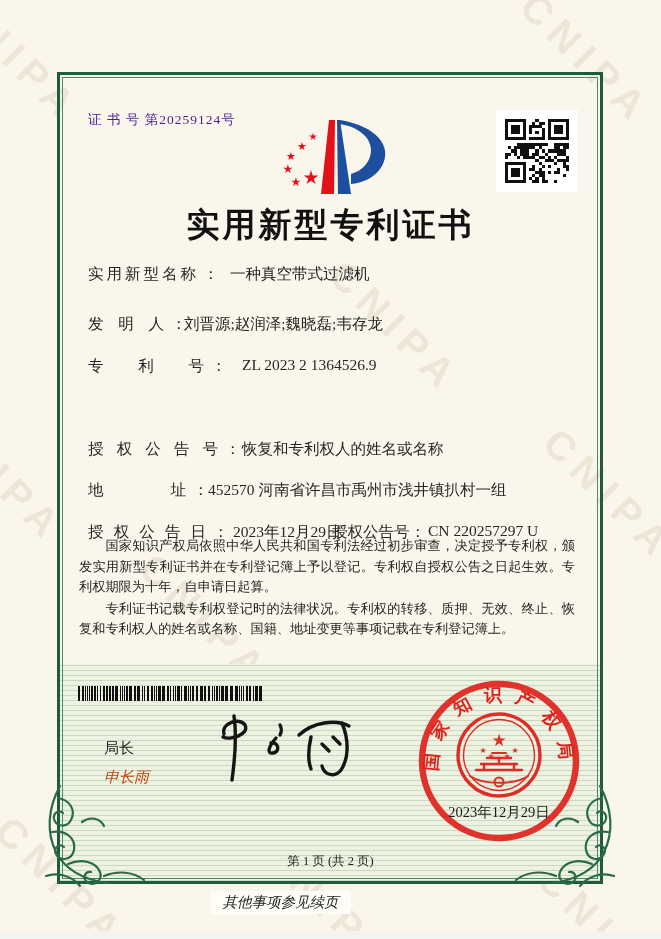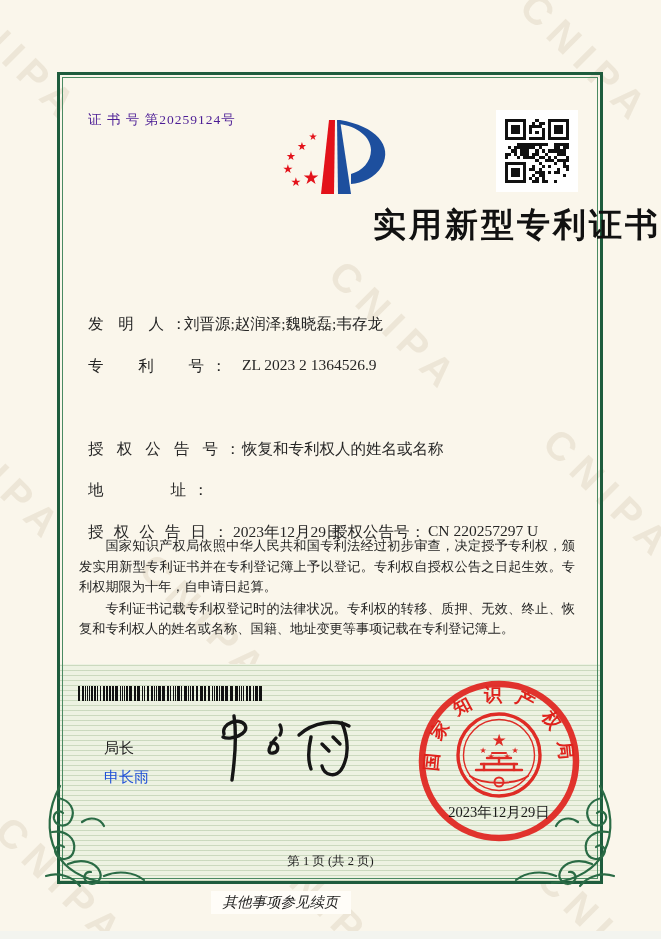--- a/index.html
+++ b/index.html
@@ -24,40 +24,40 @@
           #edf2e2;}
 
   .ornament{position:absolute;pointer-events:none;}
 
   
   .certnum{position:absolute;left:88px;top:111px;font-size:13.5px;letter-spacing:1px;color:#4c1d95;}
   .logo{position:absolute;left:278px;top:110px;}
   .qrbox{position:absolute;left:496px;top:110px;width:82px;height:82px;background:#ffffff;}
   .qrbox svg{position:absolute;left:9px;top:9px;}
 
-  .title{position:absolute;left:0;top:203px;width:661px;text-align:right;
+  .title{position:absolute;left:0;top:203px;width:661px;text-align:center;
          font-size:33px;font-weight:bold;letter-spacing:3px;color:#111;}
 
   
   .row{position:absolute;left:88px;width:500px;height:22px;font-size:15.5px;color:#262626;}
   .lbl{display:inline-block;text-align:justify;text-align-last:justify;vertical-align:top;}
   .colon{margin-left:7px;}
   .val{position:absolute;top:0;white-space:nowrap;}
 
   
   .paras{position:absolute;left:79px;top:536px;width:496px;font-size:13.2px;line-height:20.6px;
          text-align:justify;color:#1f1f1f;}
   .paras p{margin:0 0 1px 0;text-indent:2em;}
 
   .barcode{position:absolute;left:78px;top:686px;}
 
   .sig-title{position:absolute;left:104px;top:739px;font-size:15px;
              font-family:"Liberation Sans","DejaVu Sans",sans-serif;color:#1c1c1c;}
   .sig-name{position:absolute;left:104px;top:768px;font-size:15px;
-            font-family:"Liberation Sans","DejaVu Sans",sans-serif;color:#1d4ed8;}
+            font-family:"Liberation Sans","DejaVu Sans",sans-serif;color:#c2410c;font-style:italic;}
   .sig-script{position:absolute;left:196px;top:710px;}
 
   .seal{position:absolute;left:413px;top:676px;}
   .seal text{font-family:"Liberation Serif","DejaVu Serif",serif;}
 
   .pageinfo{position:absolute;left:0;top:853px;width:661px;text-align:center;
             font-size:12.5px;color:#1f1f1f;}
   .footnote{position:absolute;left:0;top:891px;width:561px;text-align:center;}
   .footnote span{display:inline-block;background:#fffdf8;padding:2px 12px;
                  font-size:14.5px;font-style:italic;color:#1d1d1d;}
@@ -343,34 +343,39 @@
         <rect x="20" y="9" width="1" height="1" fill="#111"></rect>
         <rect x="20" y="12" width="1" height="1" fill="#111"></rect>
         <rect x="20" y="13" width="1" height="1" fill="#111"></rect>
         <rect x="20" y="15" width="1" height="1" fill="#111"></rect>
         <rect x="20" y="16" width="1" height="1" fill="#111"></rect>
       </svg>
   </div>
 
   <div class="title">实用新型专利证书</div>
 
+  <div class="row" style="top:264px">
+    <span class="lbl" style="width:108px">实用新型名称</span><span class="colon">：</span>
+    <span class="val" style="left:142px">一种真空带式过滤机</span>
+  </div>
   <div class="row" style="top:314px">
     <span class="lbl" style="width:76px">发明人</span><span class="colon">：</span>
     <span class="val" style="left:96px">刘晋源;赵润泽;魏晓磊;韦存龙</span>
   </div>
   <div class="row" style="top:356px">
     <span class="lbl" style="width:116px">专利号</span><span class="colon">：</span>
     <span class="val" style="left:154px">ZL 2023 2 1364526.9</span>
   </div>
   <div class="row" style="top:439px">
     <span class="lbl" style="width:130px">授权公告号</span><span class="colon">：</span>
     <span class="val" style="left:154px">恢复和专利权人的姓名或名称</span>
   </div>
   <div class="row" style="top:480px">
     <span class="lbl" style="width:98px">地址</span><span class="colon">：</span>
+    <span class="val" style="left:120px">452570 河南省许昌市禹州市浅井镇扒村一组</span>
   </div>
   <div class="row" style="top:522px">
     <span class="lbl" style="width:118px">授权公告日</span><span class="colon">：</span>
     <span class="val" style="left:145px">2023年12月29日</span>
     <span class="val" style="left:244px">授权公告号</span>
     <span class="val" style="left:322px">：</span>
     <span class="val" style="left:340px">CN 220257297 U</span>
   </div>
 
   <div class="paras">

